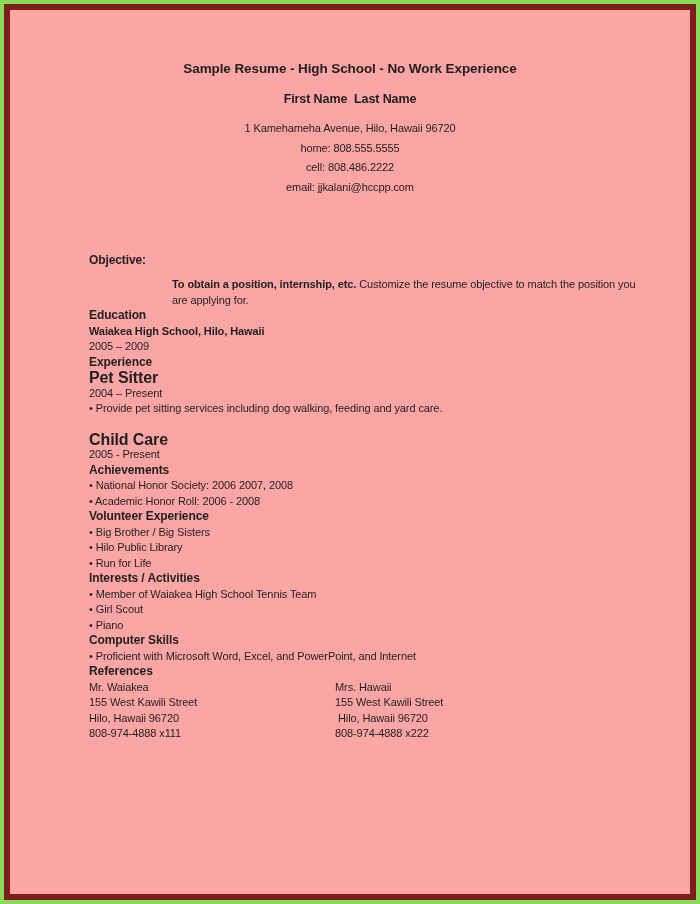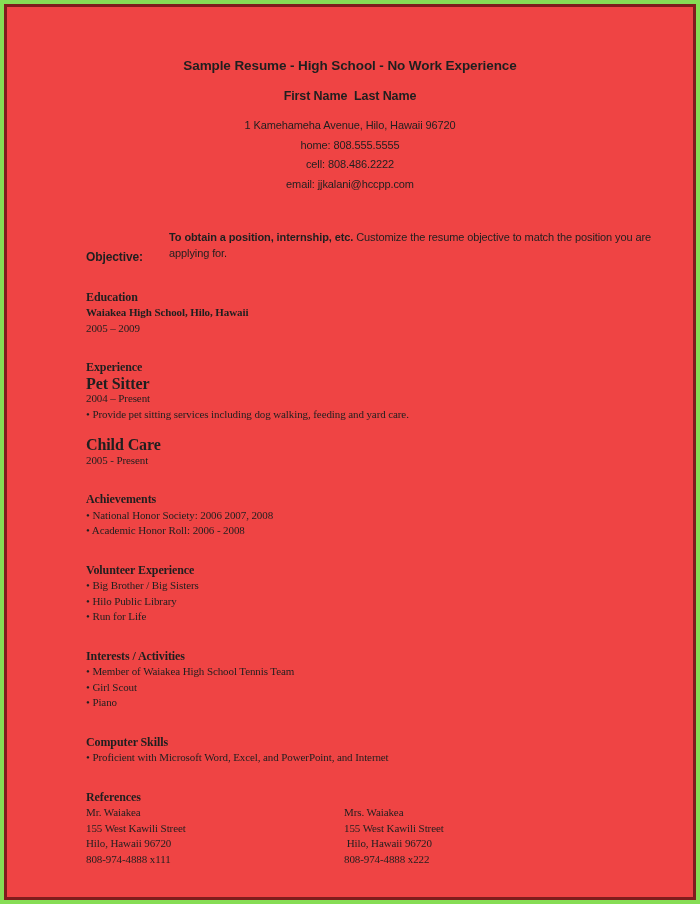--- a/index.html
+++ b/index.html
@@ -9,23 +9,23 @@
     width: 700px;
     height: 904px;
     box-sizing: border-box;
     border: 4px solid #86dd55;
     background: #ffffff;
   }
   .page-inner {
     width: 100%;
     height: 100%;
     box-sizing: border-box;
-    border: 3px solid #7f1d1d;
+    border: 6px solid #7f1d1d;
     overflow: hidden;
-    background: #ef4444;
+    background: #fca5a5;
   }
   .content {
     padding: 50px 40px 0 79px;
     color: #1f1f1f;
     font-size: 11px;
     line-height: 15.5px;
     letter-spacing: -0.1px;
   }
   .line { white-space: pre; }
   .b { font-weight: bold; }
@@ -58,29 +58,30 @@
   }
   .objective-label {
     flex: 0 0 83px;
     font-weight: bold;
     font-size: 12px;
     margin-top: 20px;
   }
   .objective-text {
     width: 515px;
     white-space: normal;
+    margin-top: 44px;
   }
   .objective-text .seg { white-space: pre-wrap; }
 
-  .section { margin-top: 24px; font-family: Liberation Serif, serif; }
+  .section { margin-top: 0; }
   .heading { font-weight: bold; font-size: 12px; }
   .job { margin-top: 15px; }
   .job-title { font-weight: bold; font-size: 16px; }
 
-  .refs-cols { display: flex; gap: 12px; }
+  .refs-cols { display: flex; }
   .ref-col-1 { width: 246px; }
 </style>
 </head>
 <body>
 
 <div class="page-frame">
   <div class="page-inner">
     <div class="content">
 
       <div class="doc-title">Sample Resume - High School - No Work Experience</div>
@@ -145,21 +146,21 @@
       <div class="section">
         <div class="heading line">References</div>
         <div class="refs-cols">
           <div class="ref-col-1">
             <div class="line">Mr. Waiakea</div>
             <div class="line">155 West Kawili Street</div>
             <div class="line">Hilo, Hawaii 96720</div>
             <div class="line">808-974-4888 x111</div>
           </div>
           <div>
-            <div class="line">Mrs. Waiakea</div>
+            <div class="line">Mrs. Hawaii</div>
             <div class="line">155 West Kawili Street</div>
             <div class="line"> Hilo, Hawaii 96720</div>
             <div class="line">808-974-4888 x222</div>
           </div>
         </div>
       </div>
 
     </div>
   </div>
 </div>

